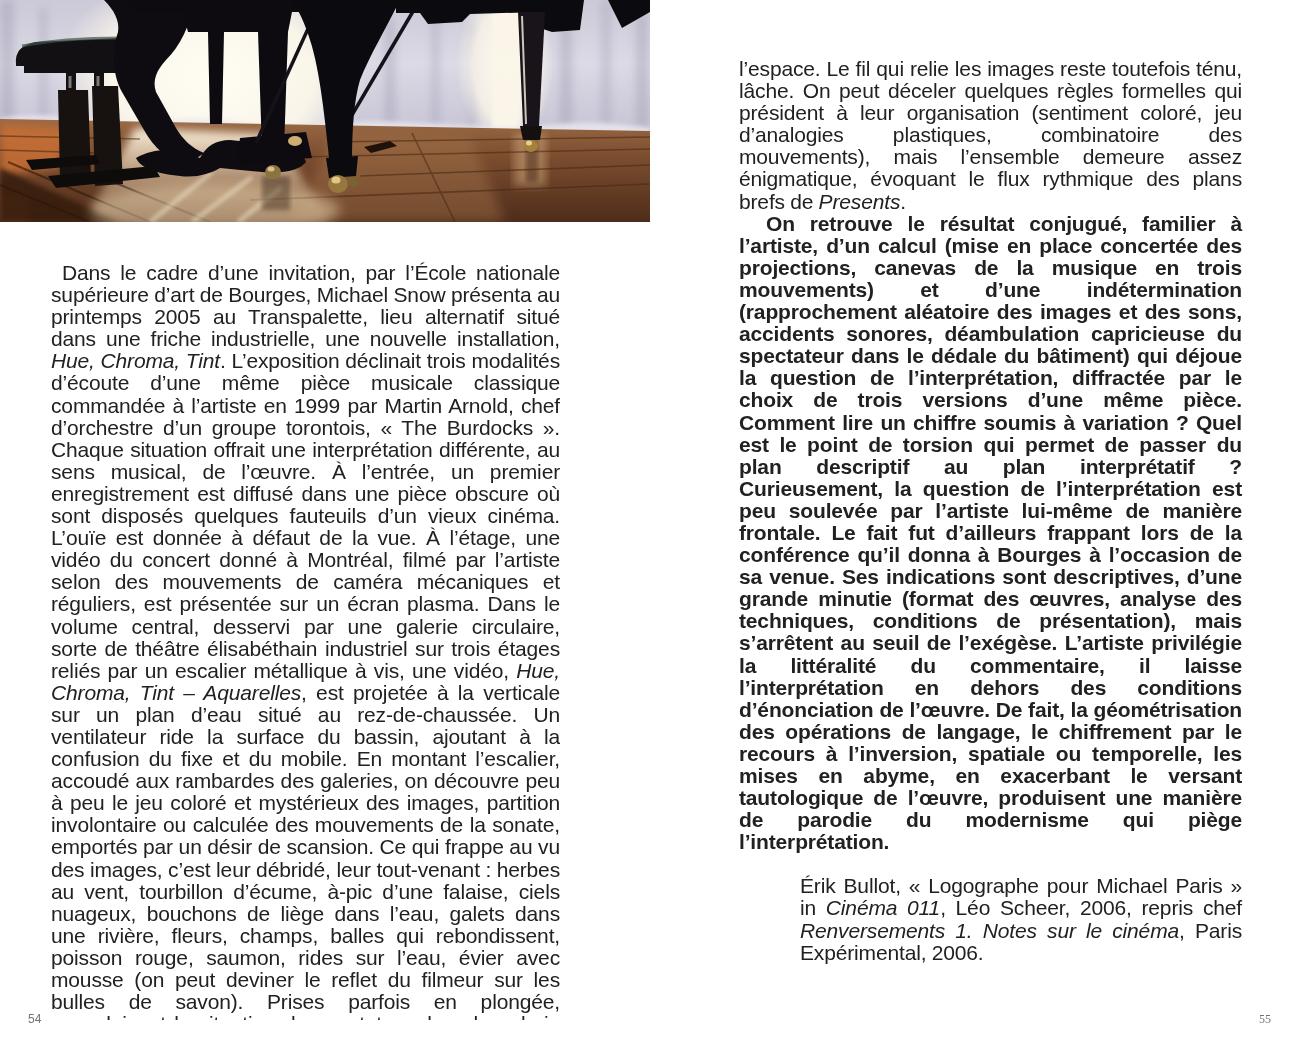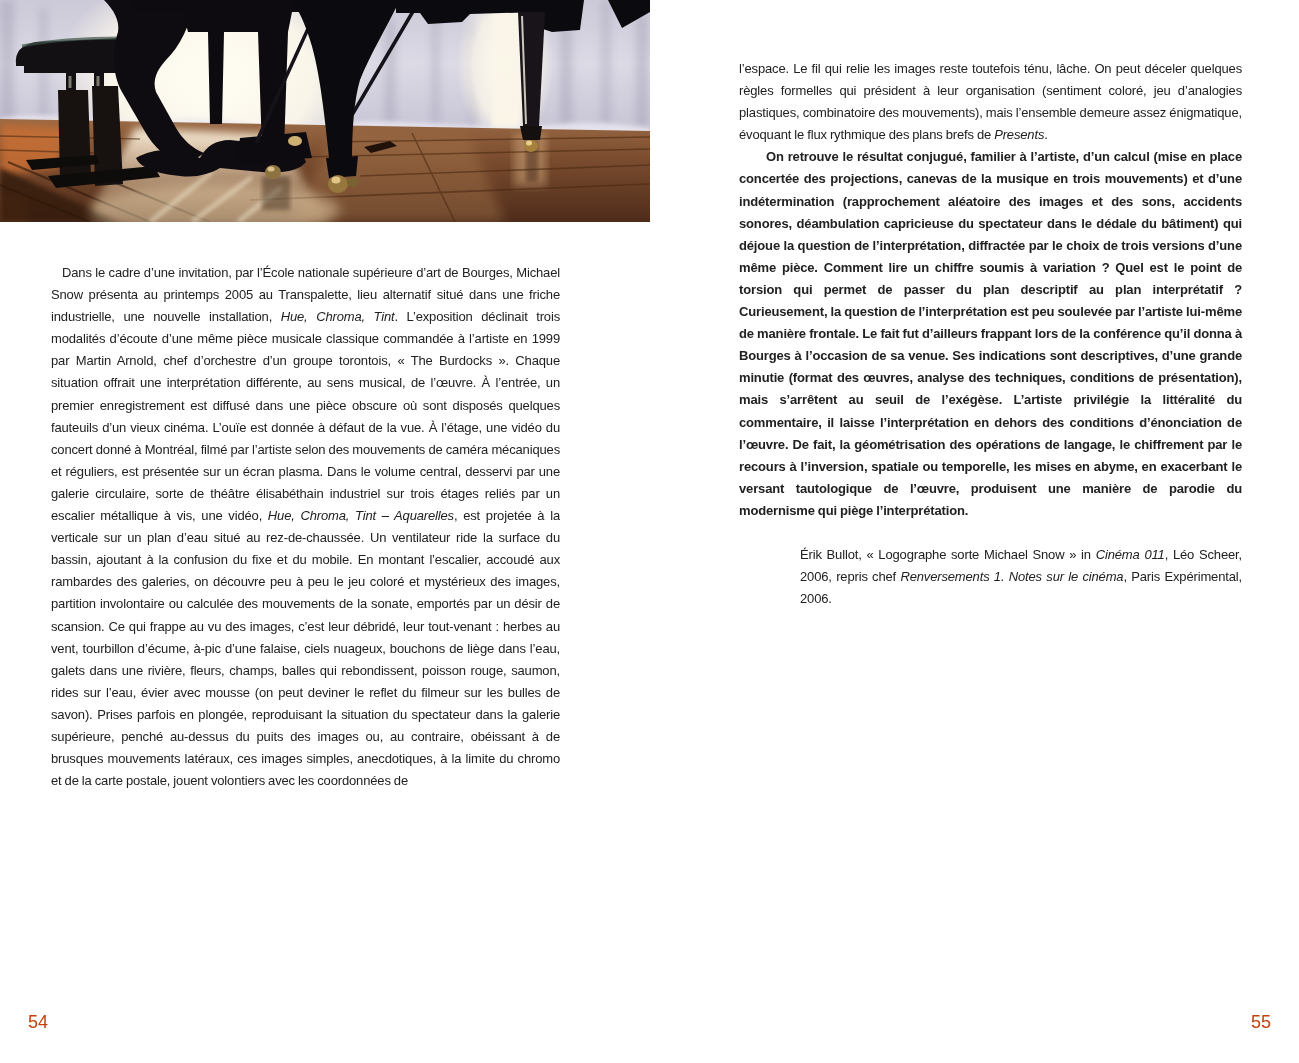--- a/index.html
+++ b/index.html
@@ -22,21 +22,21 @@
     top: 0;
     width: 650px;
     height: 222px;
     margin: 0;
     overflow: hidden;
   }
   .photo svg { display: block; }
 
   .column {
     position: absolute;
-    font-size: 13px;
+    font-size: 21px;
     line-height: 22.1px;
     letter-spacing: -0.15px;
     word-spacing: -0.4px;
     text-align: justify;
     hyphens: auto;
     -webkit-hyphens: auto;
   }
   .column-left {
     left: 51px;
     top: 262px;
@@ -52,26 +52,26 @@
   .para { margin: 0; }
   .p-first { text-indent: 11px; }
   .p-indent { text-indent: 27px; font-weight: bold; }
   .para em, .citation em { font-style: italic; }
   .citation {
     margin: 22px 0 0 61px;
     text-align: justify;
   }
   .folio {
     position: absolute;
-    font-size: 18px;
-    color: #c2410c;
+    font-size: 12px;
+    color: #737373;
     letter-spacing: 0;
   }
   .folio-left { left: 28px; top: 1012px; }
-  .folio-right { right: 28px; top: 1012px; text-align: right; }
+  .folio-right { right: 28px; top: 1012px; text-align: right; font-family: Liberation Serif, serif; }
 </style>
 </head>
 <body>
 
 <div class="spread">
 
   <section>
 
     <figure class="photo">
       <svg viewBox="0 0 650 222" width="650" height="222" xmlns="http://www.w3.org/2000/svg">
@@ -220,19 +220,19 @@
       <p class="para p-first"><span>Dans le cadre d’une invitation, par l’École nationale supérieure d’art de Bourges, Michael Snow présenta au printemps 2005 au Transpalette, lieu alternatif situé dans une friche industrielle, une nouvelle installation, </span><em>Hue, Chroma, Tint</em><span>. L’exposition déclinait trois modalités d’écoute d’une même pièce musicale classique commandée à l’artiste en 1999 par Martin Arnold, chef d’orchestre d’un groupe torontois, « The Burdocks ». Chaque situation offrait une interprétation différente, au sens musical, de l’œuvre. À l’entrée, un premier enregistrement est diffusé dans une pièce obscure où sont disposés quelques fauteuils d’un vieux cinéma. L’ouïe est donnée à défaut de la vue. À l’étage, une vidéo du concert donné à Montréal, filmé par l’artiste selon des mouvements de caméra mécaniques et réguliers, est présentée sur un écran plasma. Dans le volume central, desservi par une galerie circulaire, sorte de théâtre élisabéthain industriel sur trois étages reliés par un escalier métallique à vis, une vidéo, </span><em>Hue, Chroma, Tint – Aquarelles</em><span>, est projetée à la verticale sur un plan d’eau situé au rez-de-chaussée. Un ventilateur ride la surface du bassin, ajoutant à la confusion du fixe et du mobile. En montant l’escalier, accoudé aux rambardes des galeries, on découvre peu à peu le jeu coloré et mystérieux des images, partition involontaire ou calculée des mouvements de la sonate, emportés par un désir de scansion. Ce qui frappe au vu des images, c’est leur débridé, leur tout-venant : herbes au vent, tourbillon d’écume, à-pic d’une falaise, ciels nuageux, bouchons de liège dans l’eau, galets dans une rivière, fleurs, champs, balles qui rebondissent, poisson rouge, saumon, rides sur l’eau, évier avec mousse (on peut deviner le reflet du filmeur sur les bulles de savon). Prises parfois en plongée, reproduisant la situation du spectateur dans la galerie supérieure, penché au-dessus du puits des images ou, au contraire, obéissant à de brusques mouvements latéraux, ces images simples, anecdotiques, à la limite du chromo et de la carte postale, jouent volontiers avec les coordonnées de</span></p>
     </div>
 
     <div class="folio folio-left">54</div>
   </section>
 
   <section>
     <div class="column column-right">
       <p class="para"><span>l’espace. Le fil qui relie les images reste toutefois ténu, lâche. On peut déceler quelques règles formelles qui président à leur organisation (sentiment coloré, jeu d’analogies plastiques, combinatoire des mouvements), mais l’ensemble demeure assez énigmatique, évoquant le flux rythmique des plans brefs de </span><em>Presents</em><span>.</span></p>
       <p class="para p-indent"><span>On retrouve le résultat conjugué, familier à l’artiste, d’un calcul (mise en place concertée des projections, canevas de la musique en trois mouvements) et d’une indétermination (rapprochement aléatoire des images et des sons, accidents sonores, déambulation capricieuse du spectateur dans le dédale du bâtiment) qui déjoue la question de l’interprétation, diffractée par le choix de trois versions d’une même pièce. Comment lire un chiffre soumis à variation ? Quel est le point de torsion qui permet de passer du plan descriptif au plan interprétatif ? Curieusement, la question de l’interprétation est peu soulevée par l’artiste lui-même de manière frontale. Le fait fut d’ailleurs frappant lors de la conférence qu’il donna à Bourges à l’occasion de sa venue. Ses indications sont descriptives, d’une grande minutie (format des œuvres, analyse des techniques, conditions de présentation), mais s’arrêtent au seuil de l’exégèse. L’artiste privilégie la littéralité du commentaire, il laisse l’interprétation en dehors des conditions d’énonciation de l’œuvre. De fait, la géométrisation des opérations de langage, le chiffrement par le recours à l’inversion, spatiale ou temporelle, les mises en abyme, en exacerbant le versant tautologique de l’œuvre, produisent une manière de parodie du modernisme qui piège l’interprétation.</span></p>
-      <p class="citation"><span>Érik Bullot, « Logographe sorte Michael Snow » in </span><em>Cinéma 011</em><span>, Léo Scheer, 2006, repris chef </span><em>Renversements 1. Notes sur le cinéma</em><span>, Paris Expérimental, 2006.</span></p>
+      <p class="citation"><span>Érik Bullot, « Logographe pour Michael Paris » in </span><em>Cinéma 011</em><span>, Léo Scheer, 2006, repris chef </span><em>Renversements 1. Notes sur le cinéma</em><span>, Paris Expérimental, 2006.</span></p>
     </div>
 
     <div class="folio folio-right">55</div>
   </section>
 
 </div>
 
 </body></html>

